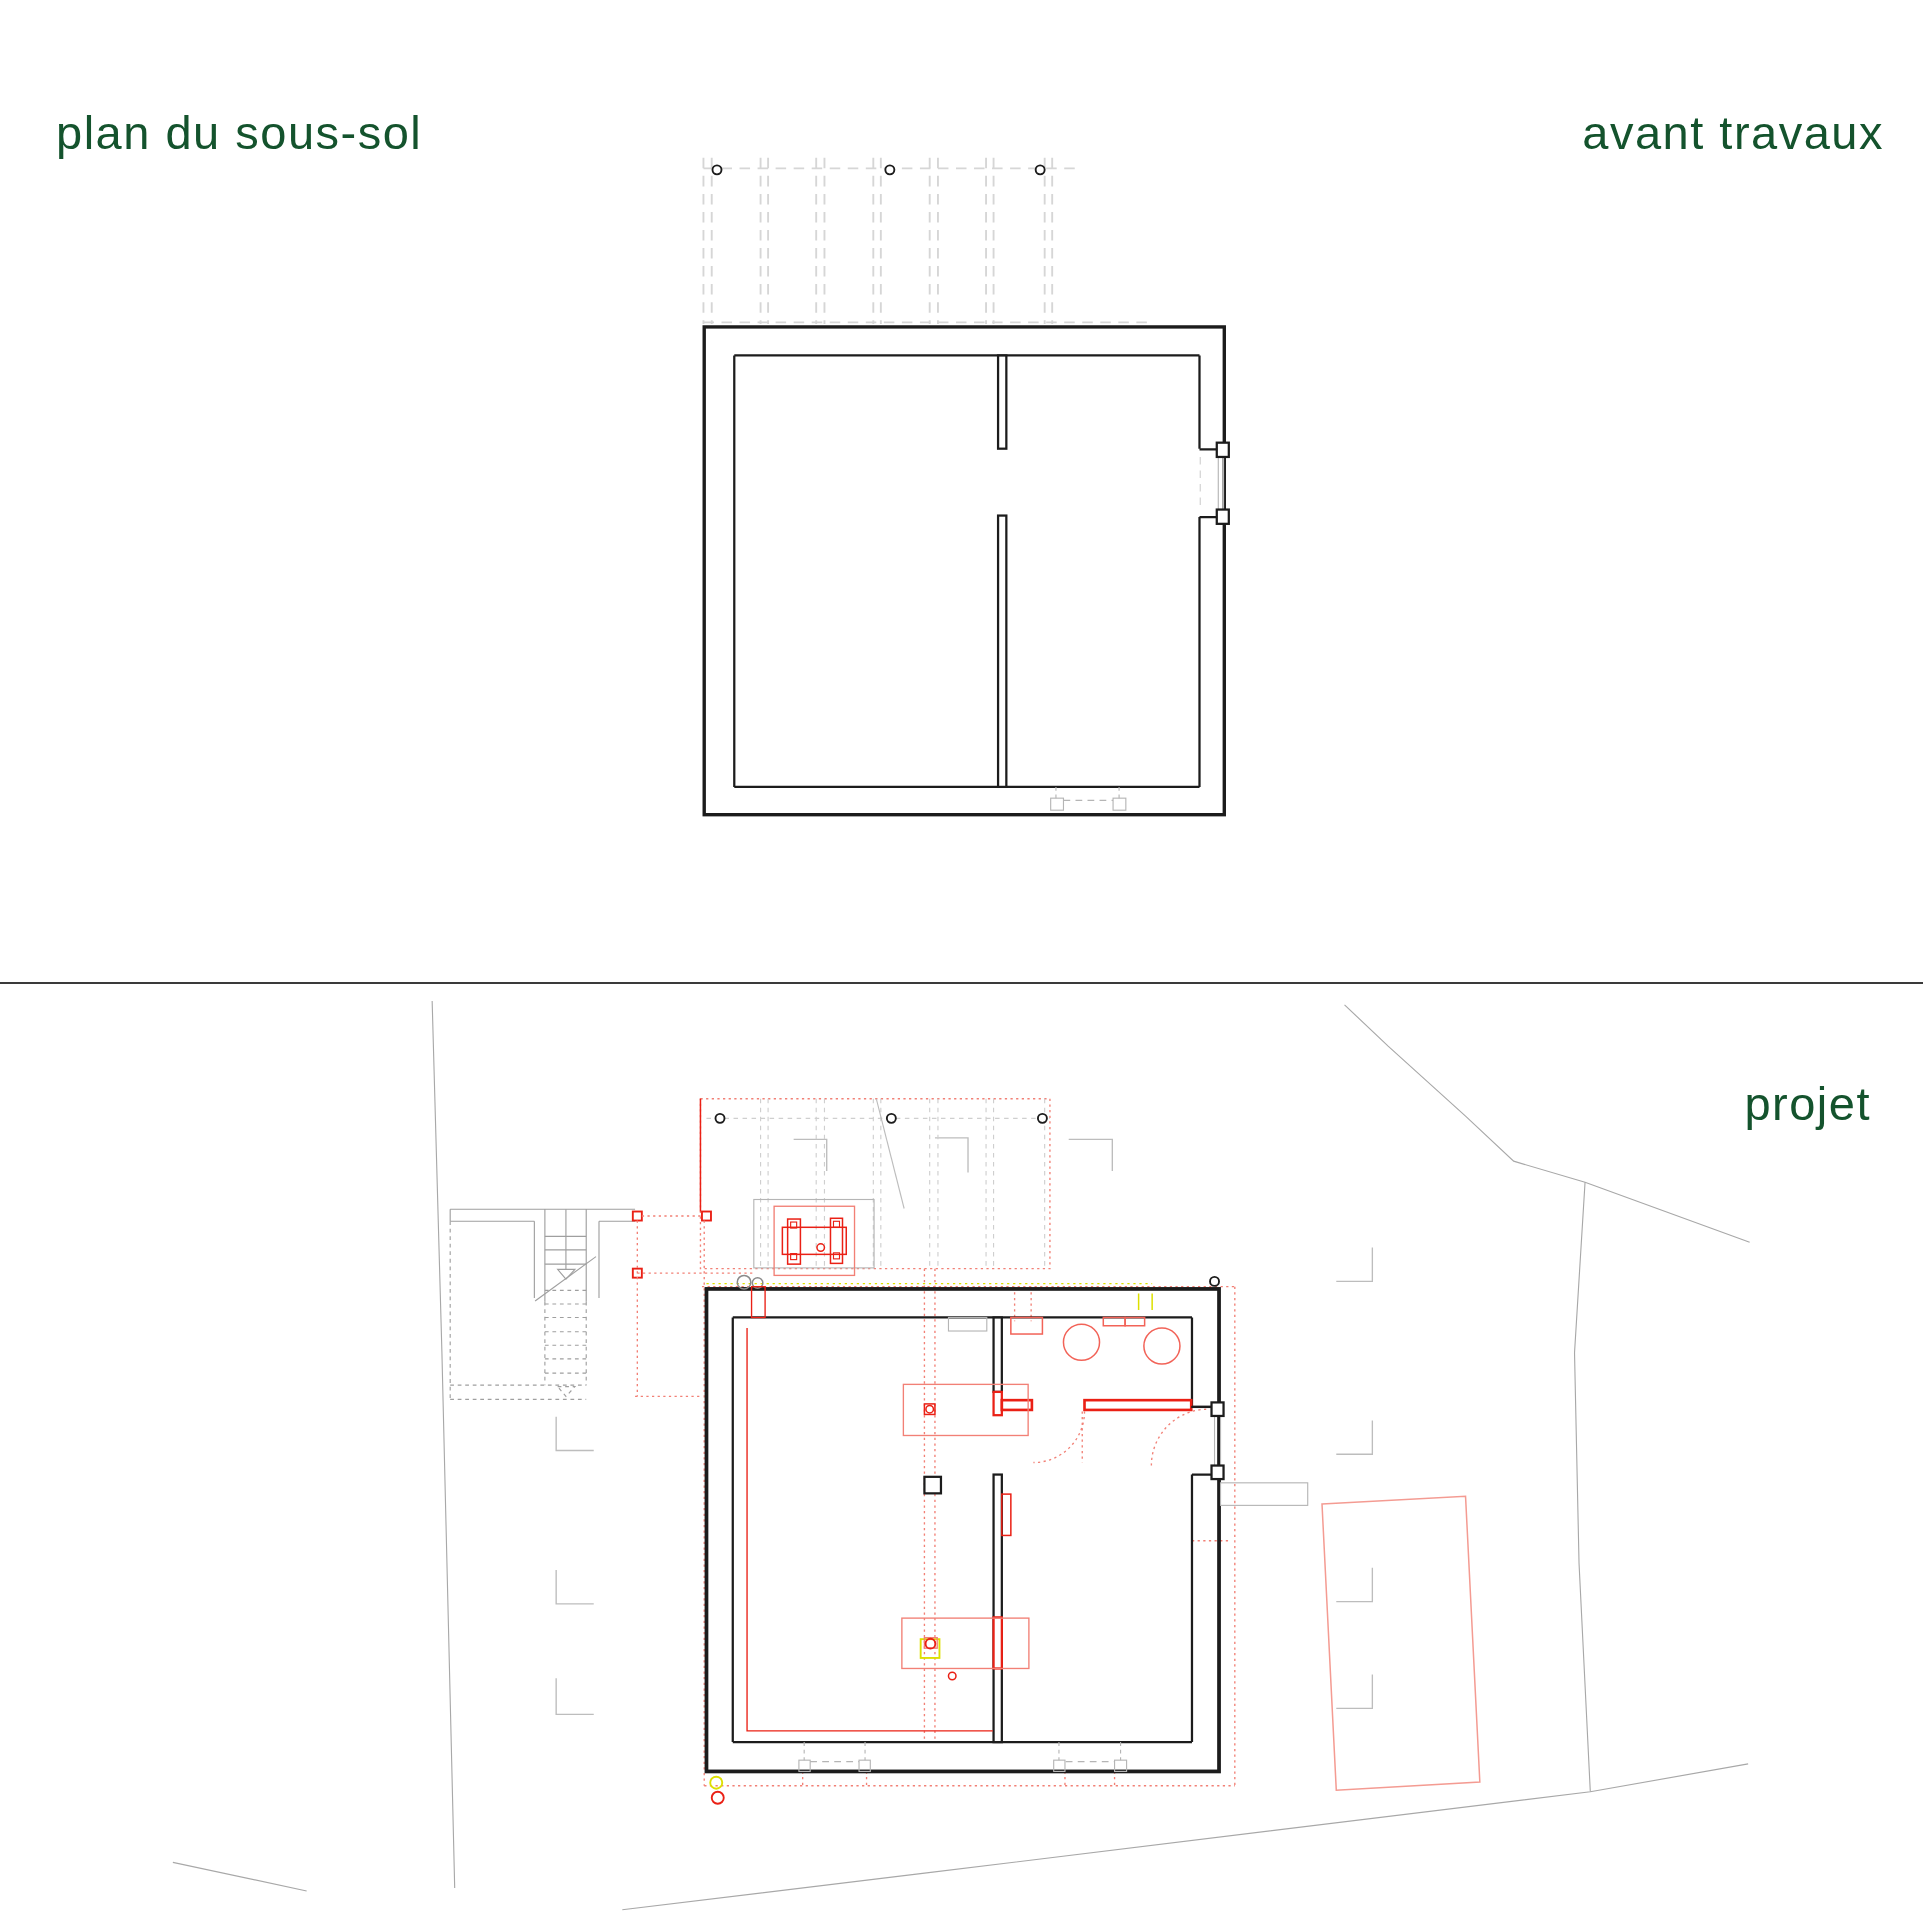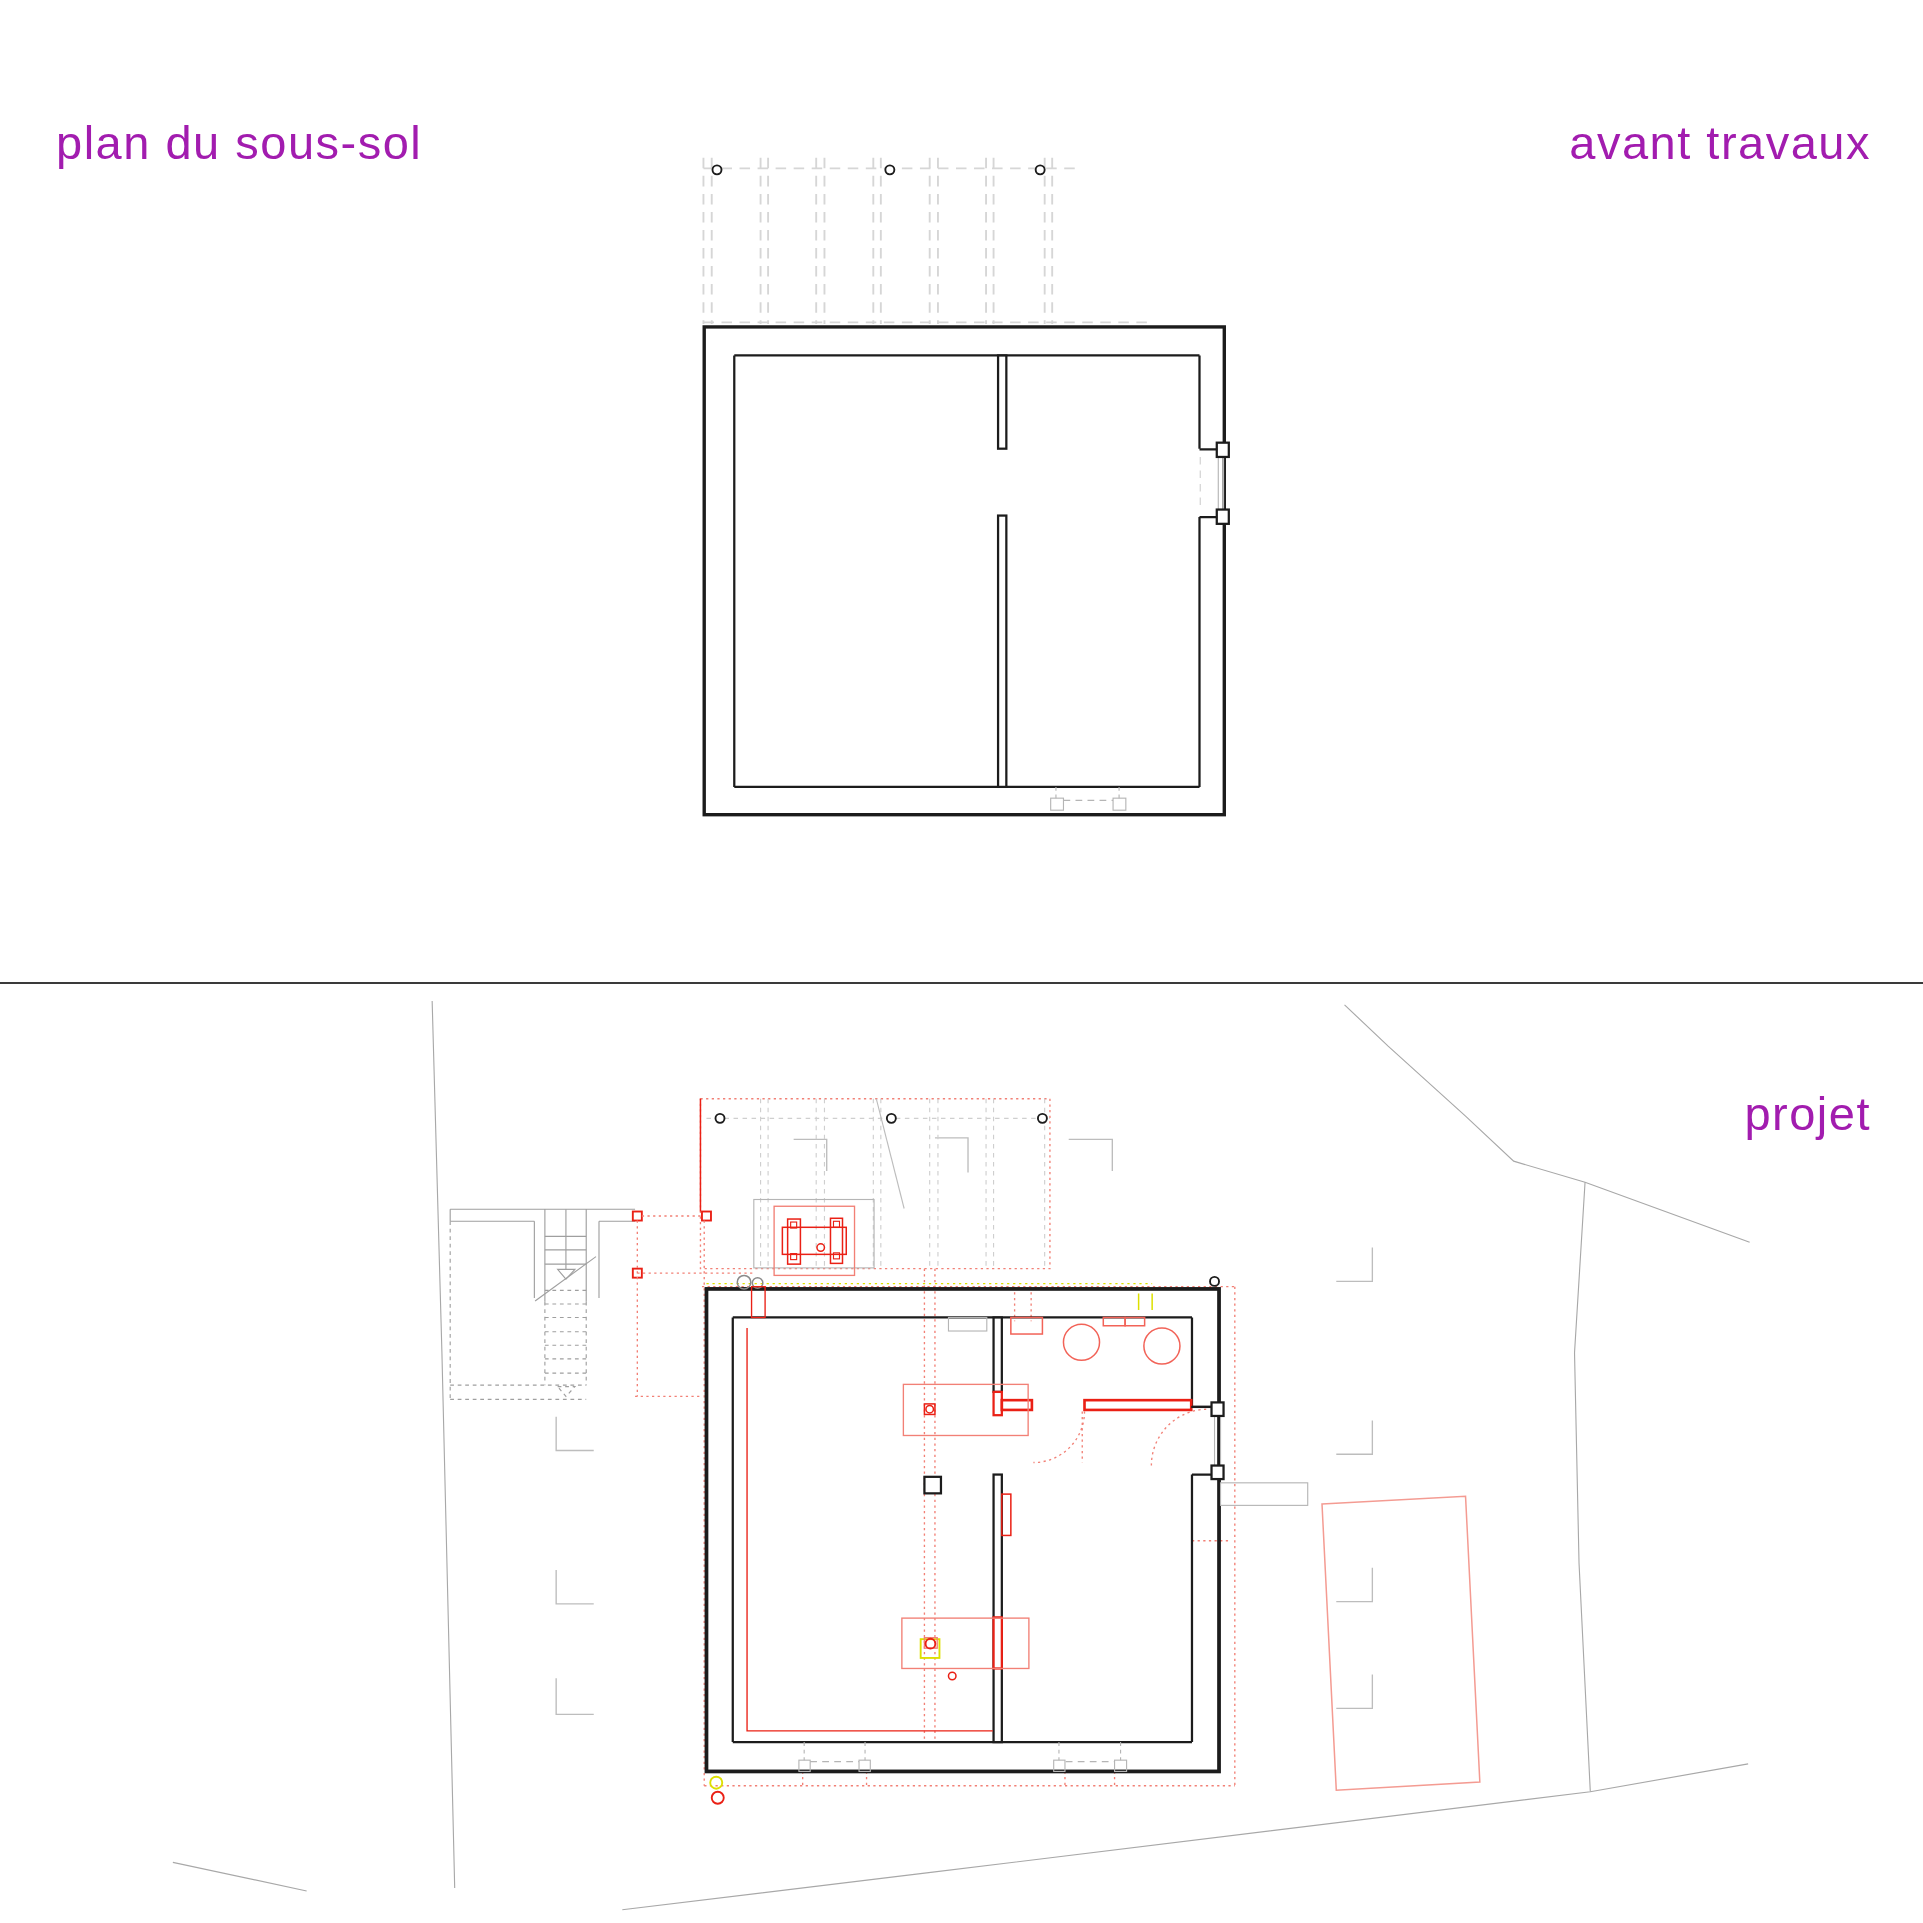--- a/index.html
+++ b/index.html
@@ -1,19 +1,19 @@
 <!DOCTYPE html>
 <html style="font-size:12px"><head>
 <meta charset="utf-8">
 <style>
   html,body{margin:0;padding:0;background:#ffffff;}
   body{width:1924px;height:1924px;position:relative;font-family:"Liberation Sans",sans-serif;}
-  .sheet-label{position:absolute;font-weight:300;letter-spacing:1.5px;color:#a21caf;font-size:47px;white-space:nowrap;margin-top:10px;}
+  .sheet-label{position:absolute;font-weight:300;letter-spacing:1.5px;color:#14532d;font-size:47px;white-space:nowrap;}
   .label-left{left:56px;top:105px;}
-  .label-right{right:53px;top:105px;text-align:right;}
+  .label-right{right:40px;top:105px;text-align:right;}
   .label-projet{right:53px;top:1076px;text-align:left;}
   svg{position:absolute;left:0;top:0;}
 </style>
 </head>
 <body>
 
 <div class="sheet-label label-left">plan du sous-sol</div>
 <div class="sheet-label label-right">avant travaux</div>
 <div class="sheet-label label-projet">projet</div>
 

